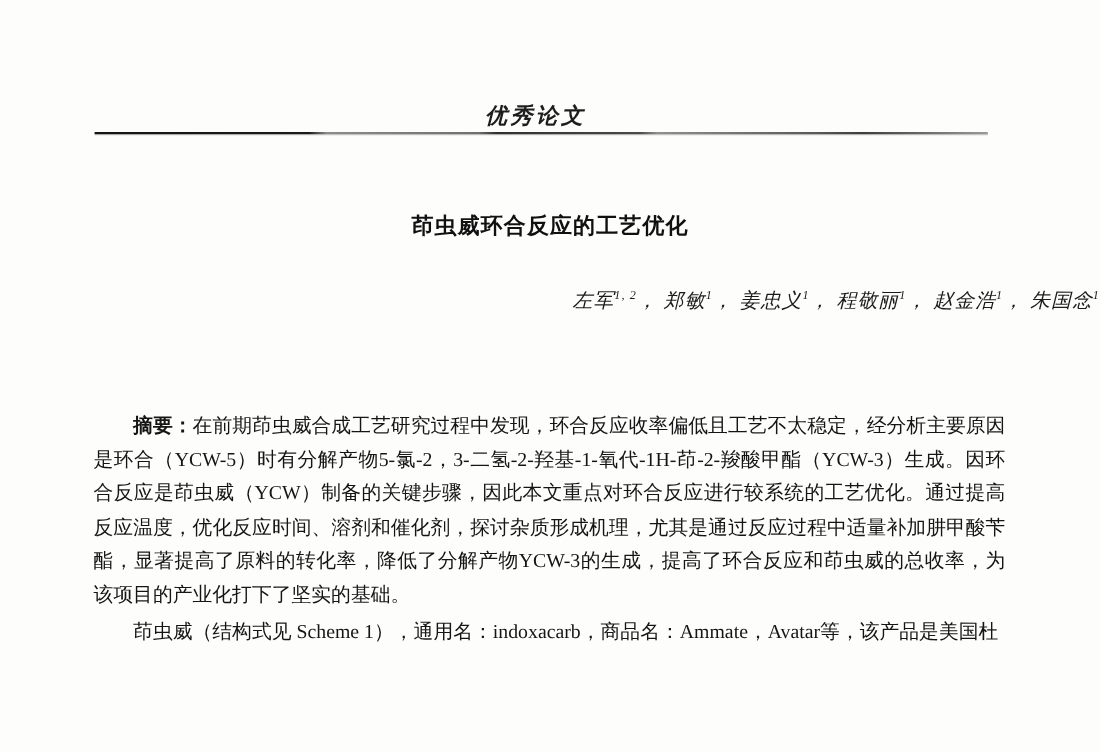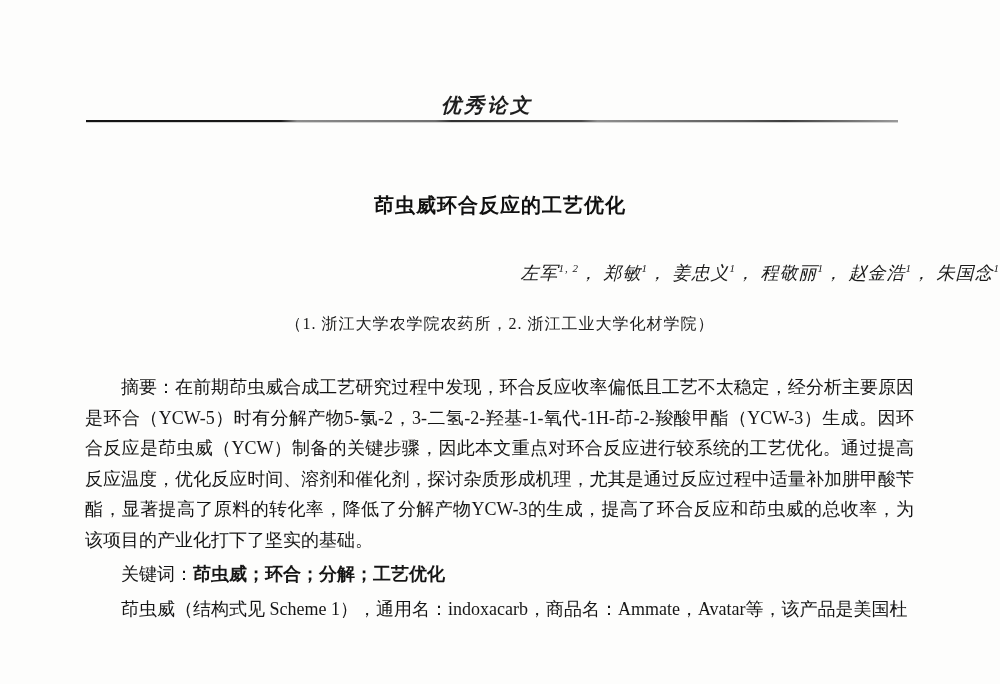--- a/index.html
+++ b/index.html
@@ -91,21 +91,21 @@
     text-align: justify;
     text-align-last: left;
     word-break: break-all;
     color: #151515;
   }
   .content p {
     margin: 0;
     text-indent: 2em;
   }
   .content .label {
-    font-weight: normal;
+    font-weight: bold;
   }
   .keywords-line {
     margin-top: 4px !important;
     font-weight: bold;
   }
   .body-paragraph-first {
     margin-top: 17px !important;
   }
   .body-paragraph-next {
     margin-top: 4px !important;
@@ -131,26 +131,24 @@
     
       <span class="author"><span>姜忠义</span><sup>1</sup><span>，</span></span>
     
       <span class="author"><span>程敬丽</span><sup>1</sup><span>，</span></span>
     
       <span class="author"><span>赵金浩</span><sup>1</sup><span>，</span></span>
     
       <span class="author"><span>朱国念</span><sup>1</sup><span></span></span>
     </div>
 
-  <div class="affiliation-line">（1. 浙江大学农学院农药所，2. 浙江工业大学化材学院）</div>
 
   <div class="content">
 
     <p class="abstract-paragraph"><span class="label">摘要：</span><span>在前期茚虫威合成工艺研究过程中发现，环合反应收率偏低且工艺不太稳定，经分析主要原因是环合（YCW-5）时有分解产物5-氯-2，3-二氢-2-羟基-1-氧代-1H-茚-2-羧酸甲酯（YCW-3）生成。因环合反应是茚虫威（YCW）制备的关键步骤，因此本文重点对环合反应进行较系统的工艺优化。通过提高反应温度，优化反应时间、溶剂和催化剂，探讨杂质形成机理，尤其是通过反应过程中适量补加肼甲酸苄酯，显著提高了原料的转化率，降低了分解产物YCW-3的生成，提高了环合反应和茚虫威的总收率，为该项目的产业化打下了坚实的基础。</span></p>
 
-    <p class="keywords-line"><span class="label">关键词：</span><span>茚虫威；环合；分解；工艺优化</span></p>
 
 
     <p class="body-paragraph-next">茚虫威（结构式见 Scheme 1），通用名：indoxacarb，商品名：Ammate，Avatar等，该产品是美国杜</p>
 
   </div>
 
 </div>
 
 </body></html>

